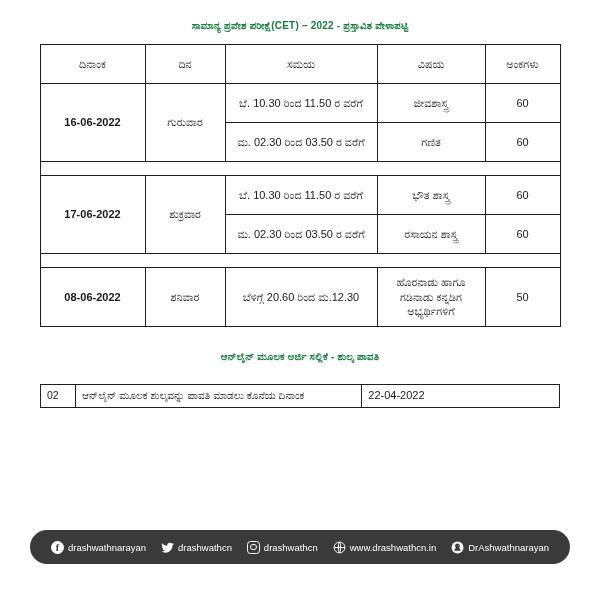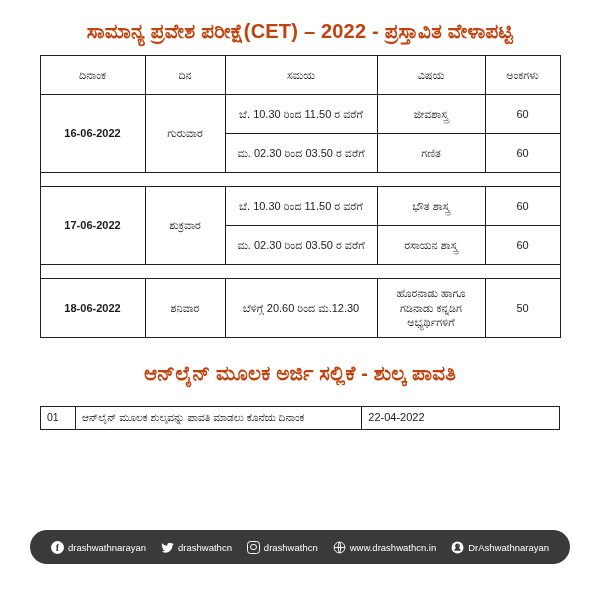--- a/index.html
+++ b/index.html
@@ -3,21 +3,21 @@
 <meta charset="utf-8">
 <style>
   html,body{margin:0;padding:0;}
   body{
     width:600px;height:600px;background:#ffffff;color:#1a1a1a;
     font-family:"Liberation Sans","DejaVu Sans",sans-serif;
     overflow:hidden;position:relative;
   }
   .page{padding:8px 0 0 0;}
   .doc-title{
-    text-align:center;font-weight:bold;font-size:20px;color:#c2410c;
+    text-align:center;font-weight:bold;font-size:10px;color:#15803d;
     margin:12px 30px 12px 30px;letter-spacing:.2px;
   }
   .doc-title.second{margin-top:24px;margin-bottom:21px;}
 
   table{border-collapse:collapse;margin:0 auto;table-layout:fixed;}
   .tbl1{width:520px;font-size:11px;padding-left:48px;}
   .tbl1 th,.tbl1 td{
     border:1px solid #1f1f1f;text-align:center;vertical-align:middle;
     padding:3px 4px;line-height:1.35;
   }
@@ -117,40 +117,40 @@
       <tr class="sess-row">
         <td>ಮ. 02.30 ರಿಂದ 03.50 ರ ವರೆಗೆ</td>
         <td>ರಸಾಯನ ಶಾಸ್ತ್ರ</td>
         <td>60</td>
       </tr>
       <tr class="spacer-row">
           <td colspan="5"></td>
         </tr>
 
       <tr class="tall-row">
-        <td class="date-cell">18-06-2022</td>
+        <td class="date-cell">08-06-2022</td>
         <td>ಶನಿವಾರ</td>
         <td>ಬೆಳಿಗ್ಗೆ 20.60 ರಿಂದ ಮ.12.30</td>
         <td>ಹೊರನಾಡು ಹಾಗೂ ಗಡಿನಾಡು ಕನ್ನಡಿಗ ಅಭ್ಯರ್ಥಿಗಳಿಗೆ</td>
         <td>50</td>
       </tr>
     </tbody>
   </table>
 
   <div class="doc-title second">ಆನ್‌ಲೈನ್ ಮೂಲಕ ಅರ್ಜಿ ಸಲ್ಲಿಕೆ - ಶುಲ್ಕ ಪಾವತಿ</div>
 
   <table class="tbl2">
     <colgroup>
       <col class="col-no">
         <col class="col-activity">
         <col class="col-dates">
     </colgroup>
     <tbody>
       <tr>
-        <td class="no-cell">01</td>
+        <td class="no-cell">02</td>
         <td>ಆನ್‌ಲೈನ್ ಮೂಲಕ ಶುಲ್ಕವನ್ನು ಪಾವತಿ ಮಾಡಲು ಕೊನೆಯ ದಿನಾಂಕ</td>
         <td class="date-col-cell">22-04-2022</td>
       </tr>
     </tbody>
   </table>
 
   <div class="footer-bar" style="background: rgb(58, 58, 58);">
     <span class="social">
       <span class="icn fb-circ">f</span>
       <span>drashwathnarayan</span>

